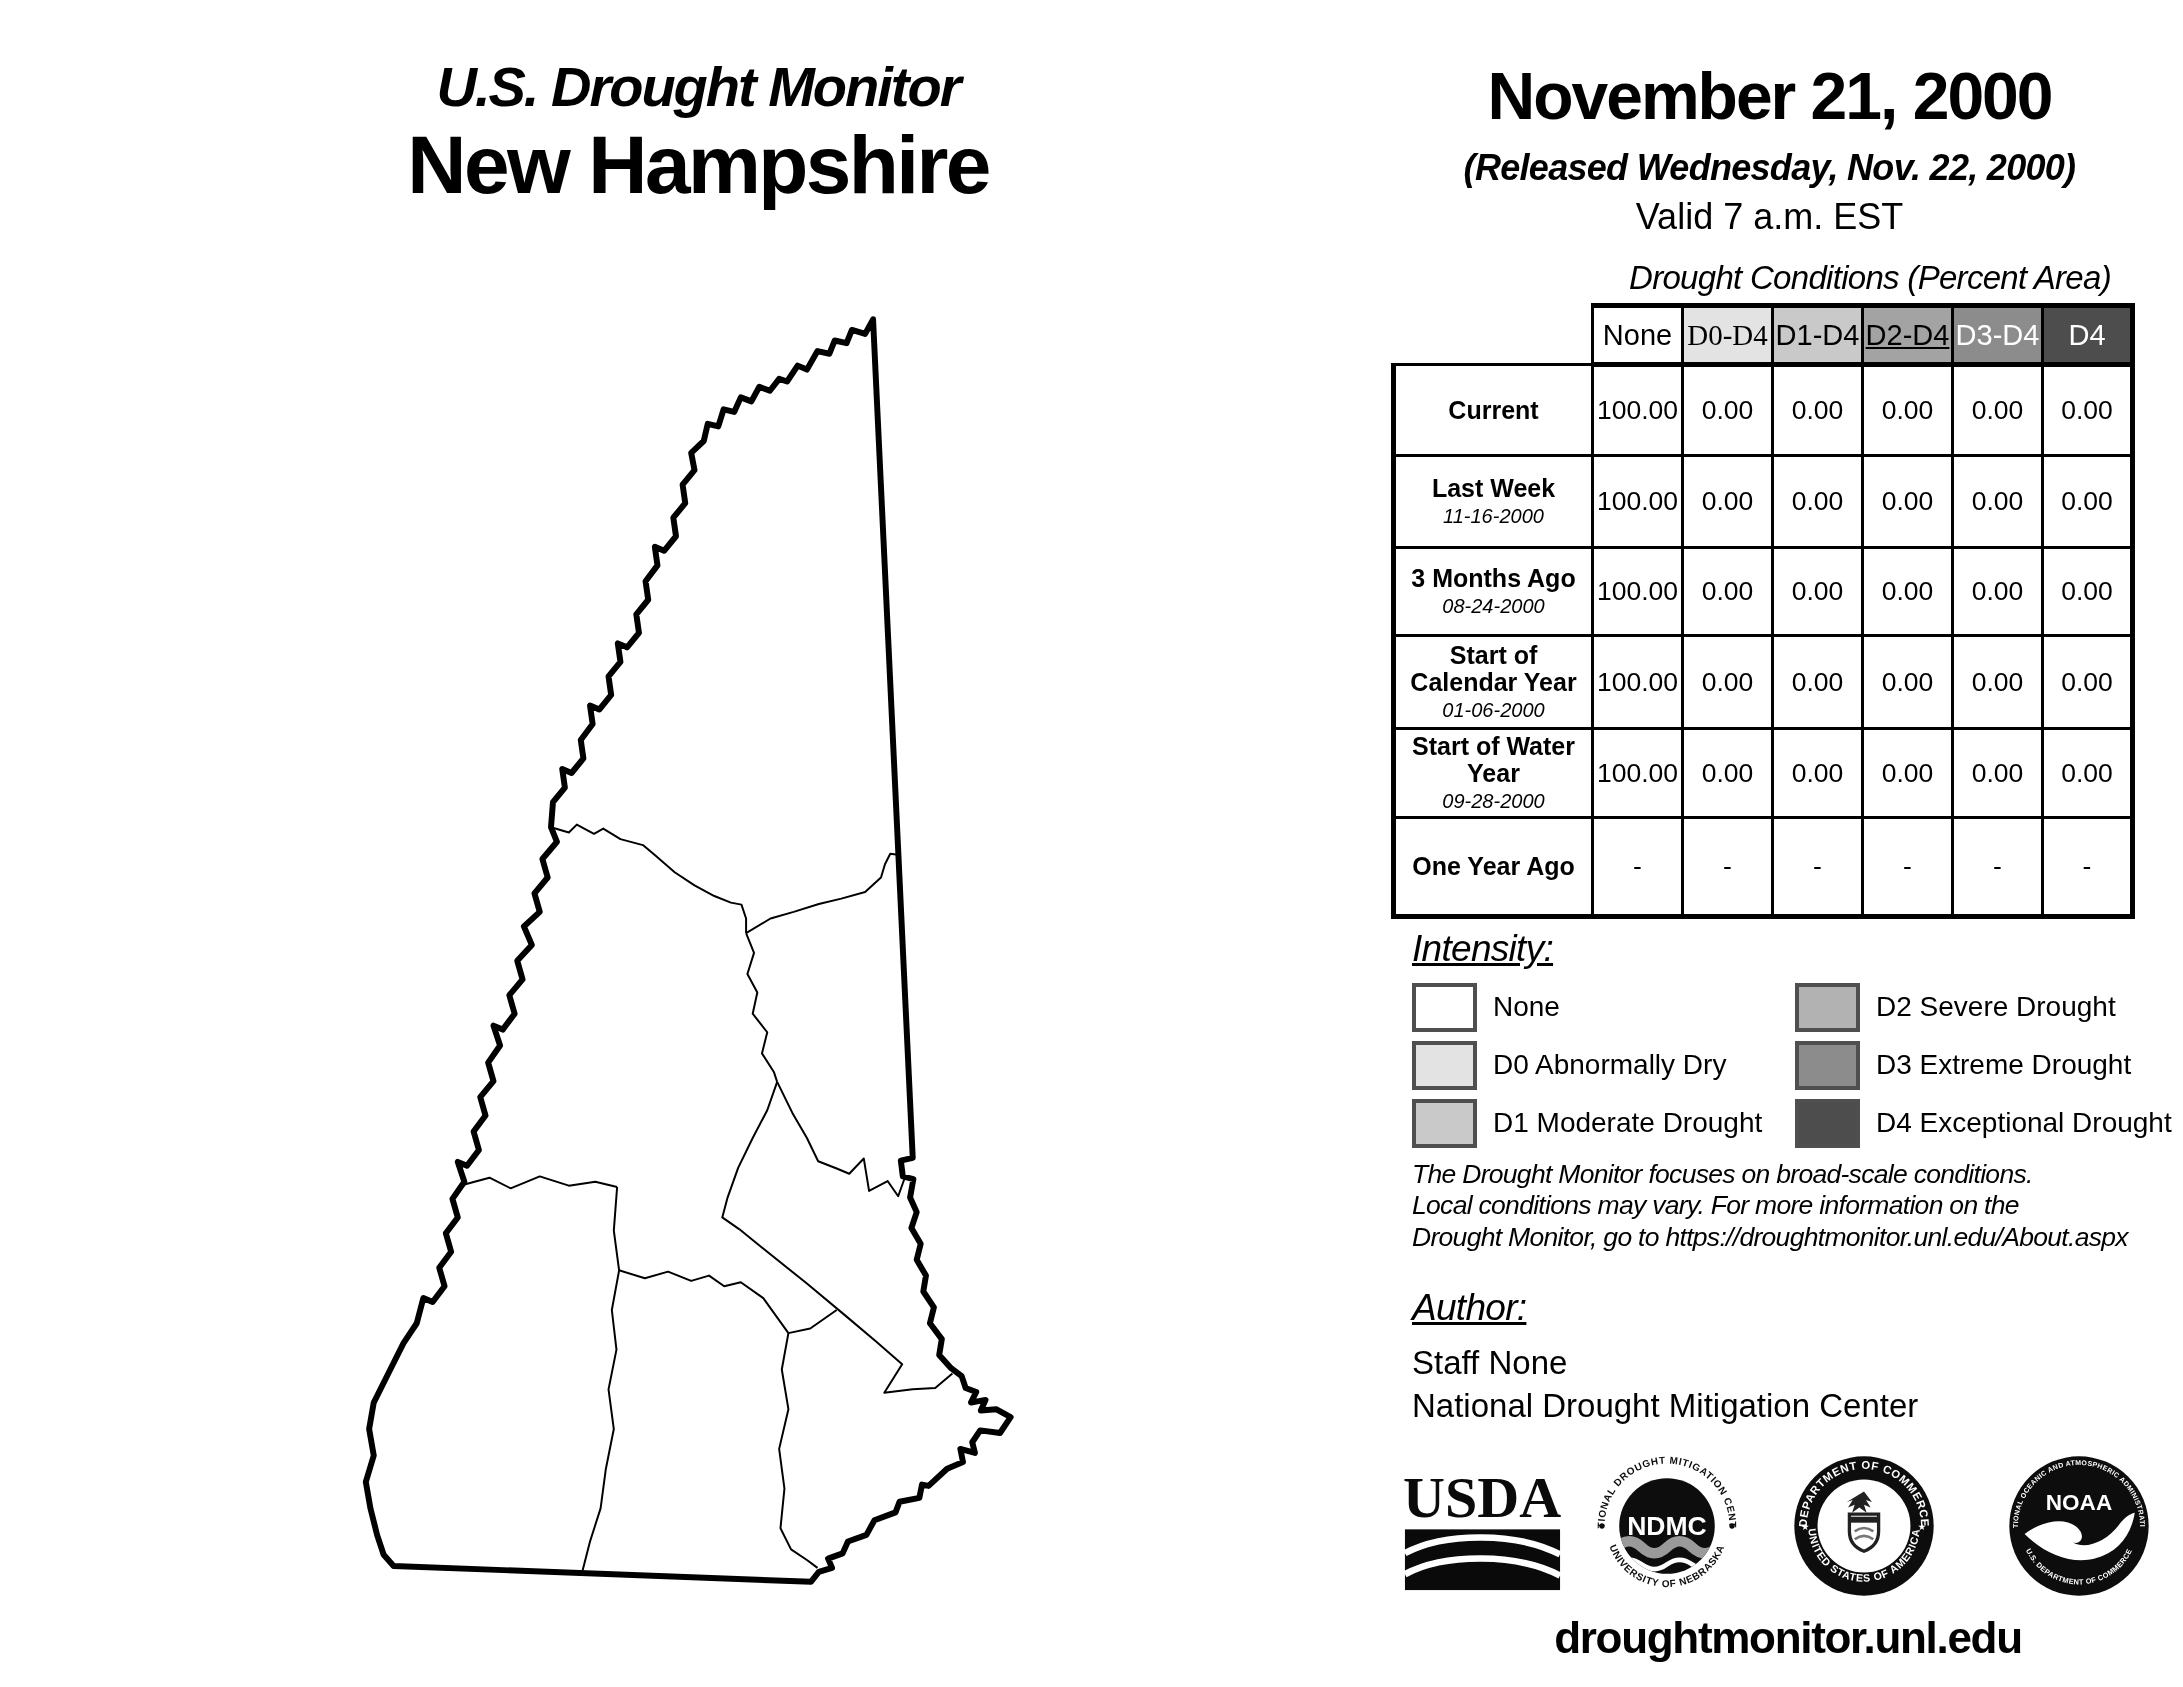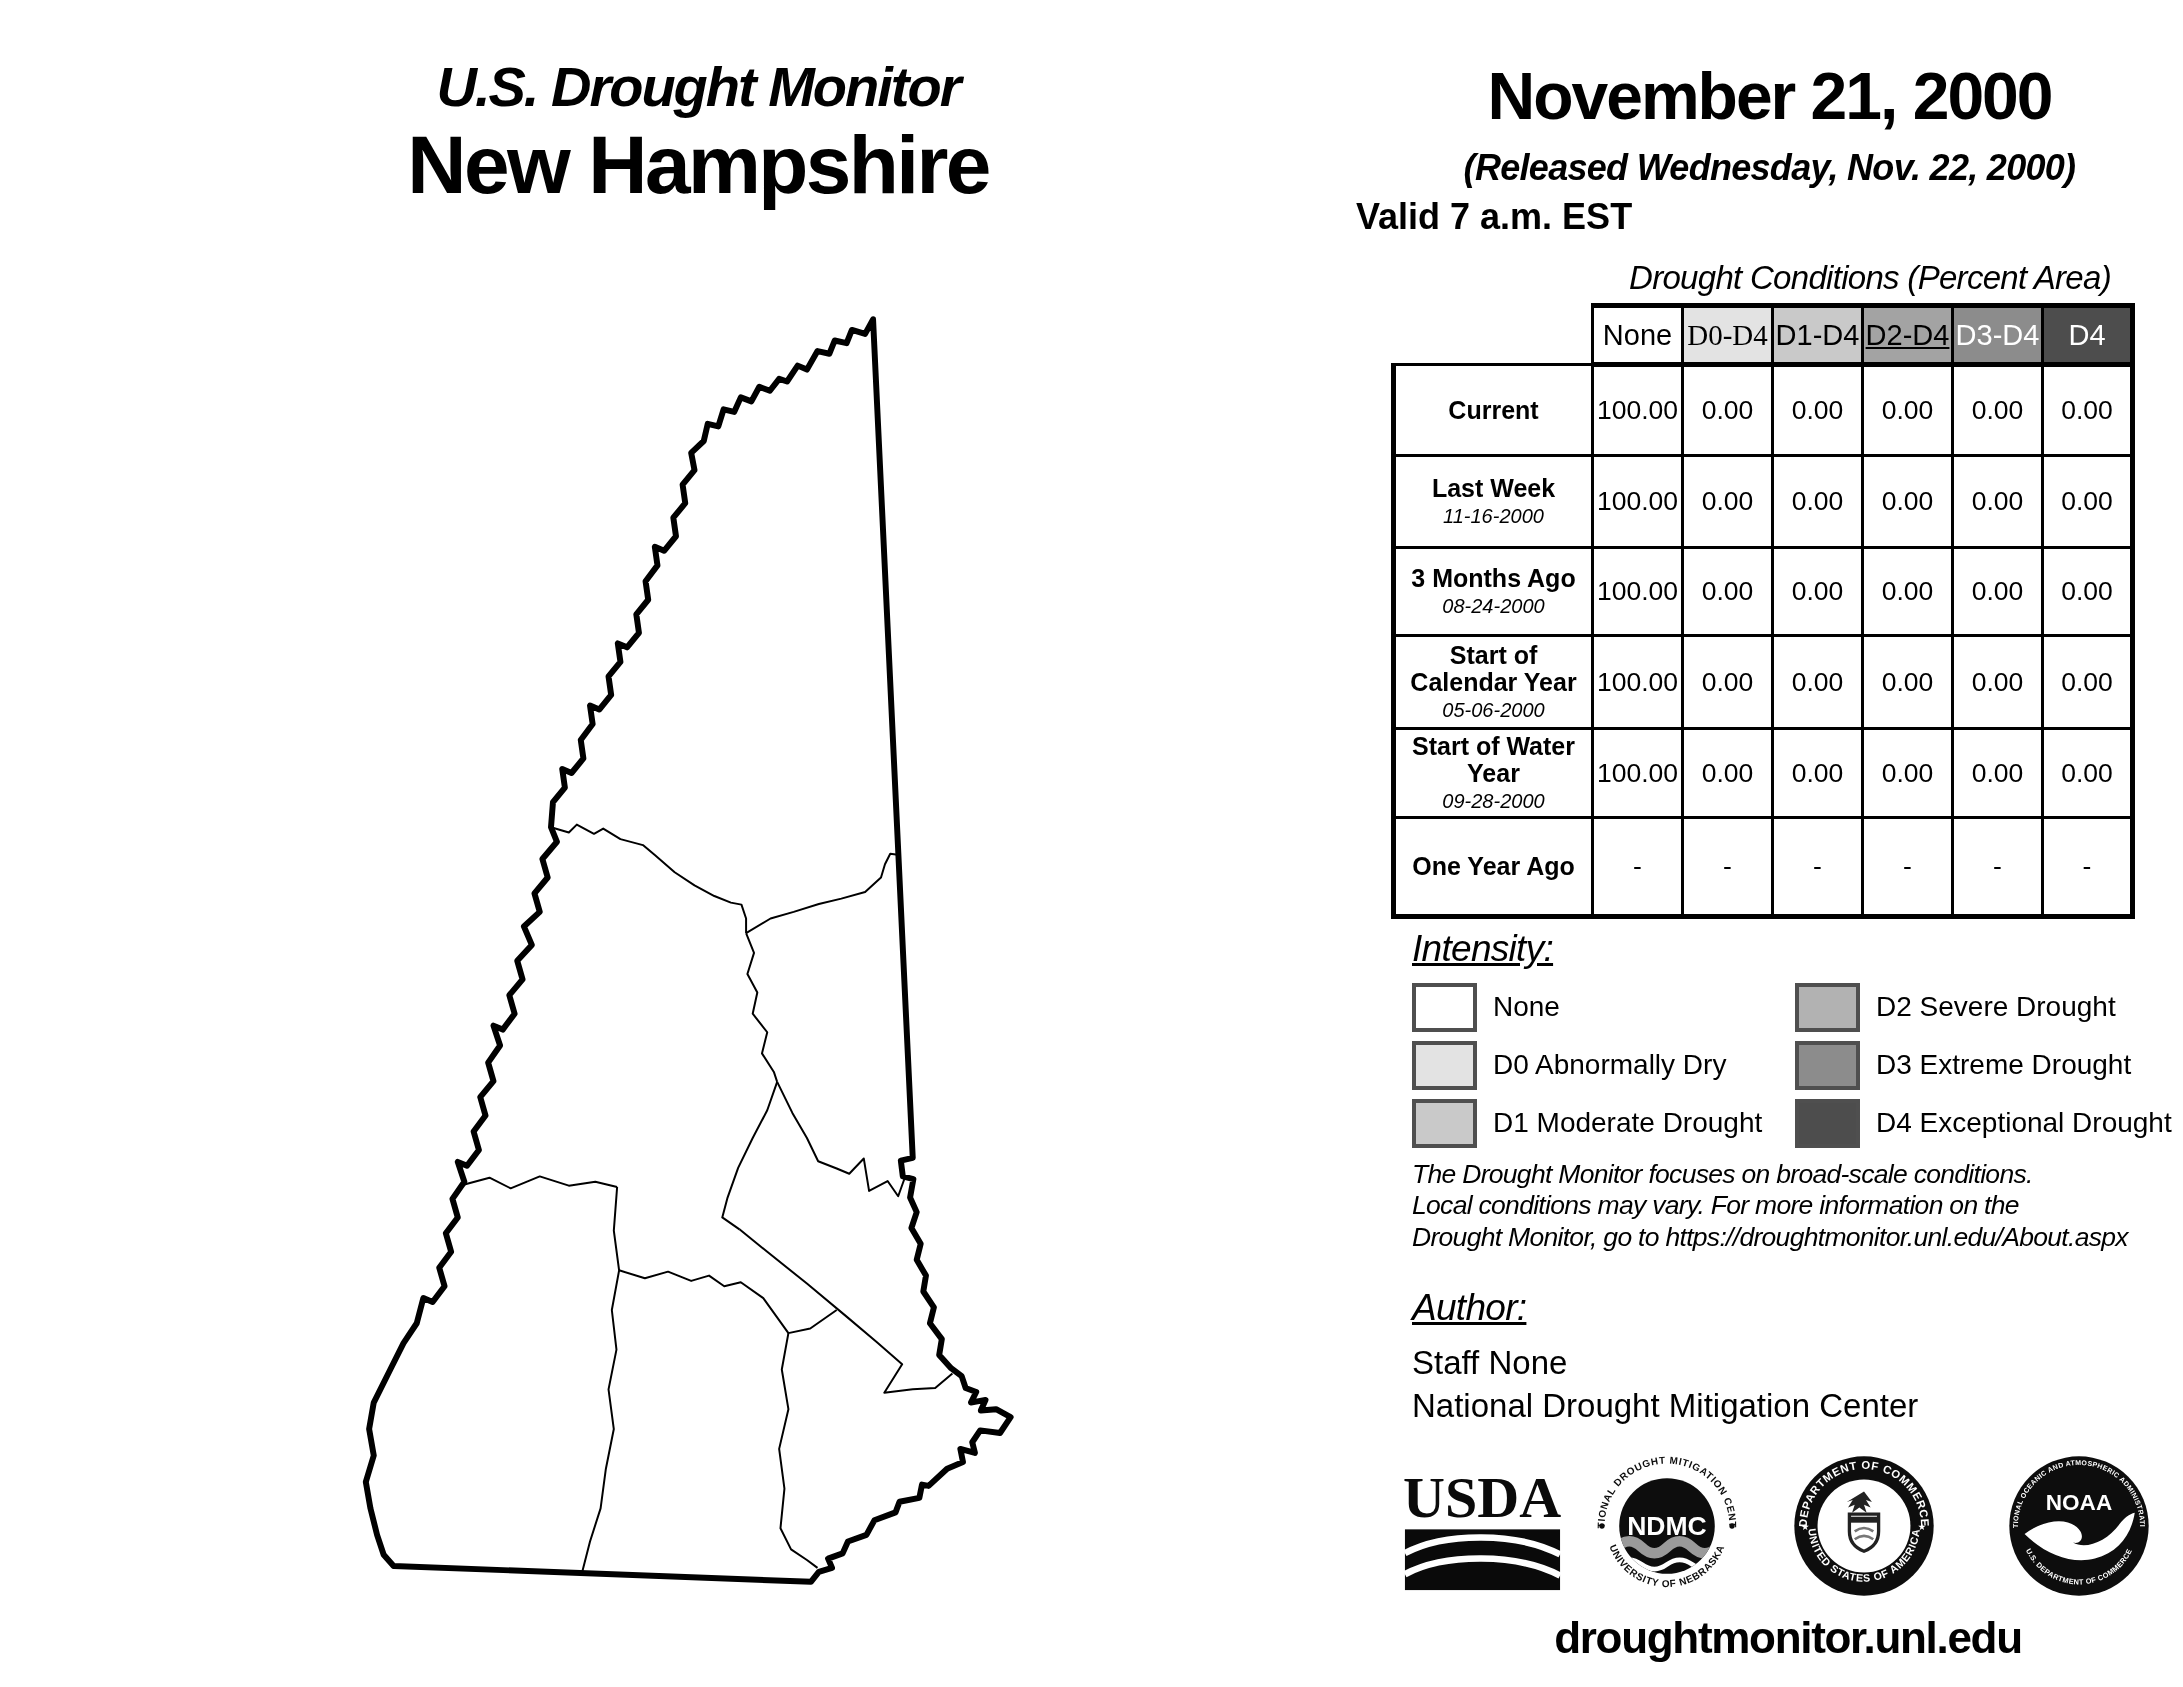--- a/index.html
+++ b/index.html
@@ -13,22 +13,22 @@
 
   
   .map-wrap{position:absolute;left:344px;top:278px;width:701px;height:1363px;}
 
   
   .right-col{position:absolute;left:1356px;top:0;width:827px;height:1687px;}
   .date-main{position:absolute;top:58px;left:0;width:827px;text-align:center;
              font-size:66px;font-weight:bold;letter-spacing:-2px;}
   .date-released{position:absolute;top:147px;left:0;width:827px;text-align:center;
              font-size:36px;font-weight:bold;font-style:italic;letter-spacing:-0.7px;}
-  .date-valid{position:absolute;top:196px;left:0;width:827px;
-             font-size:36px;font-weight:bold;}
+  .date-valid{position:absolute;top:196px;left:0;width:827px;text-align:center;
+             font-size:36px;font-weight:normal;}
   .tbl-caption{position:absolute;top:259px;left:273px;width:463px;text-align:center;
              font-size:33px;font-style:italic;letter-spacing:-0.7px;white-space:nowrap;}
 
   
   .dm-table{position:absolute;left:35px;top:303px;border-collapse:collapse;table-layout:fixed;}
   .dm-table th,.dm-table td{border:3.3px solid #000;padding:0;text-align:center;vertical-align:middle;}
   .dm-table .corner{border:none;background:#fff;}
   .dm-table .hdr{height:54px;font-size:29px;font-weight:normal;border-top-width:5.3px;border-bottom-width:5.3px;}
   .dm-table .hdr-dark{color:#ffffff;}
   .dm-table .hdr-last{border-right-width:5.3px;}
@@ -151,21 +151,21 @@
       <tr style="height:88px">
         <th class="rowlabel"><span>3 Months Ago</span><span class="sub">08-24-2000</span></th>
         <td class="val">100.00</td>
         <td class="val">0.00</td>
         <td class="val">0.00</td>
         <td class="val">0.00</td>
         <td class="val">0.00</td>
         <td class="val">0.00</td>
       </tr>
       <tr style="height:93px">
-        <th class="rowlabel"><span>Start of Calendar Year</span><span class="sub">05-06-2000</span></th>
+        <th class="rowlabel"><span>Start of Calendar Year</span><span class="sub">01-06-2000</span></th>
         <td class="val">100.00</td>
         <td class="val">0.00</td>
         <td class="val">0.00</td>
         <td class="val">0.00</td>
         <td class="val">0.00</td>
         <td class="val">0.00</td>
       </tr>
       <tr style="height:89px">
         <th class="rowlabel"><span>Start of Water Year</span><span class="sub">09-28-2000</span></th>
         <td class="val">100.00</td>

